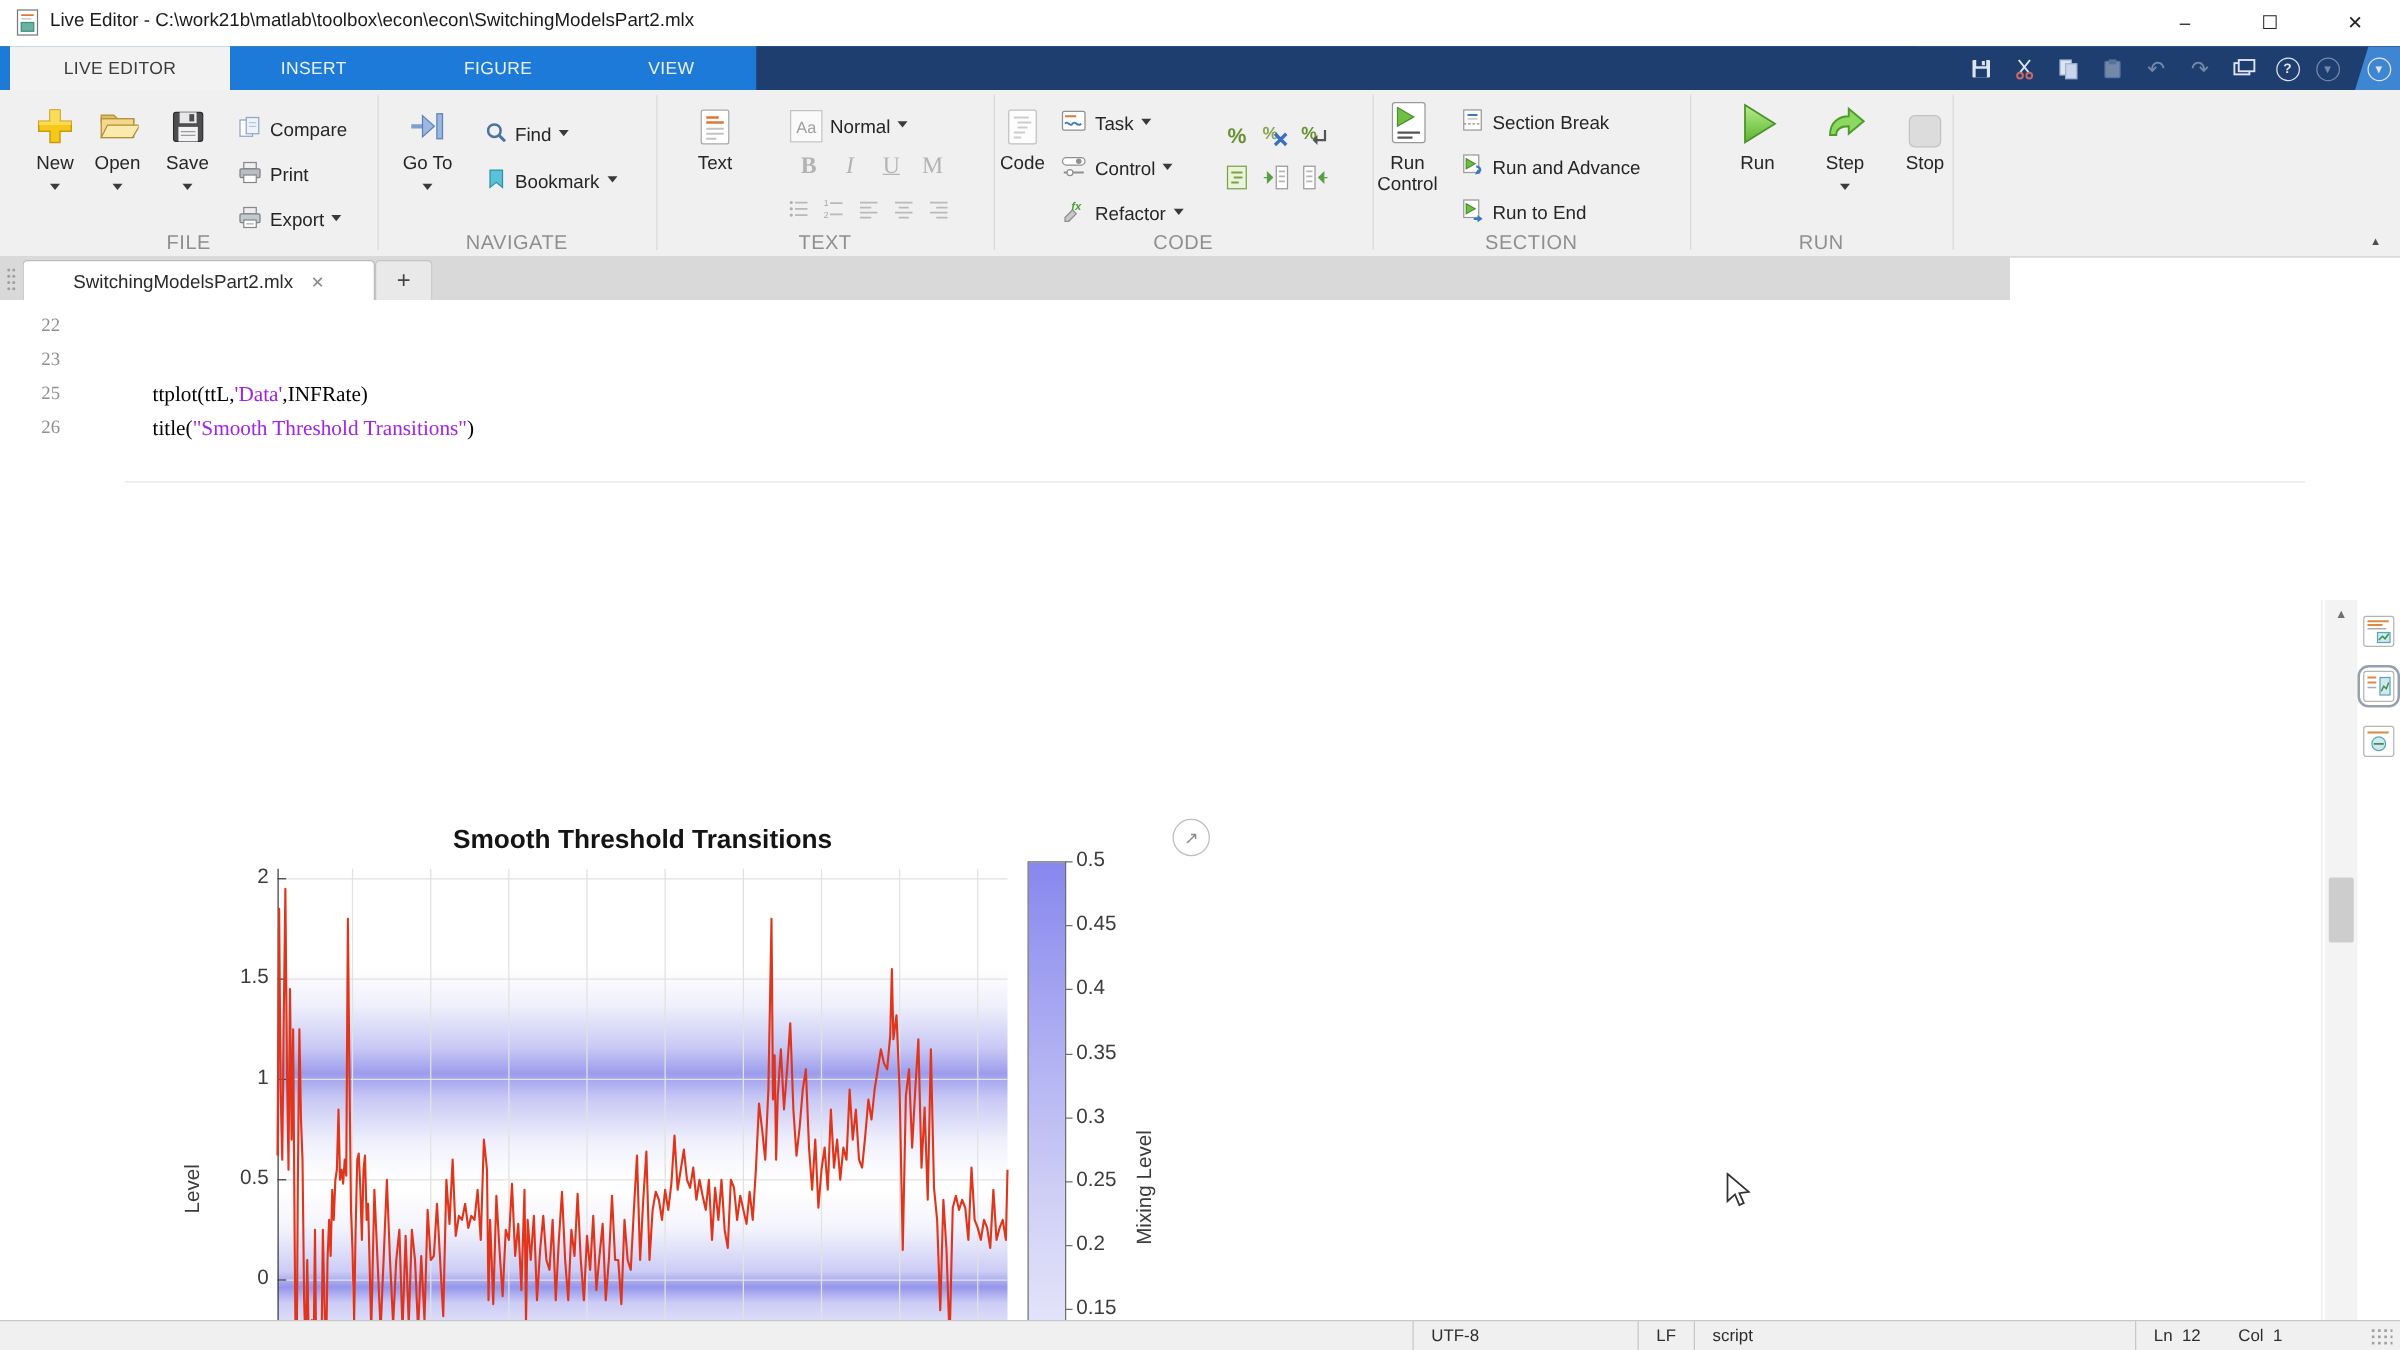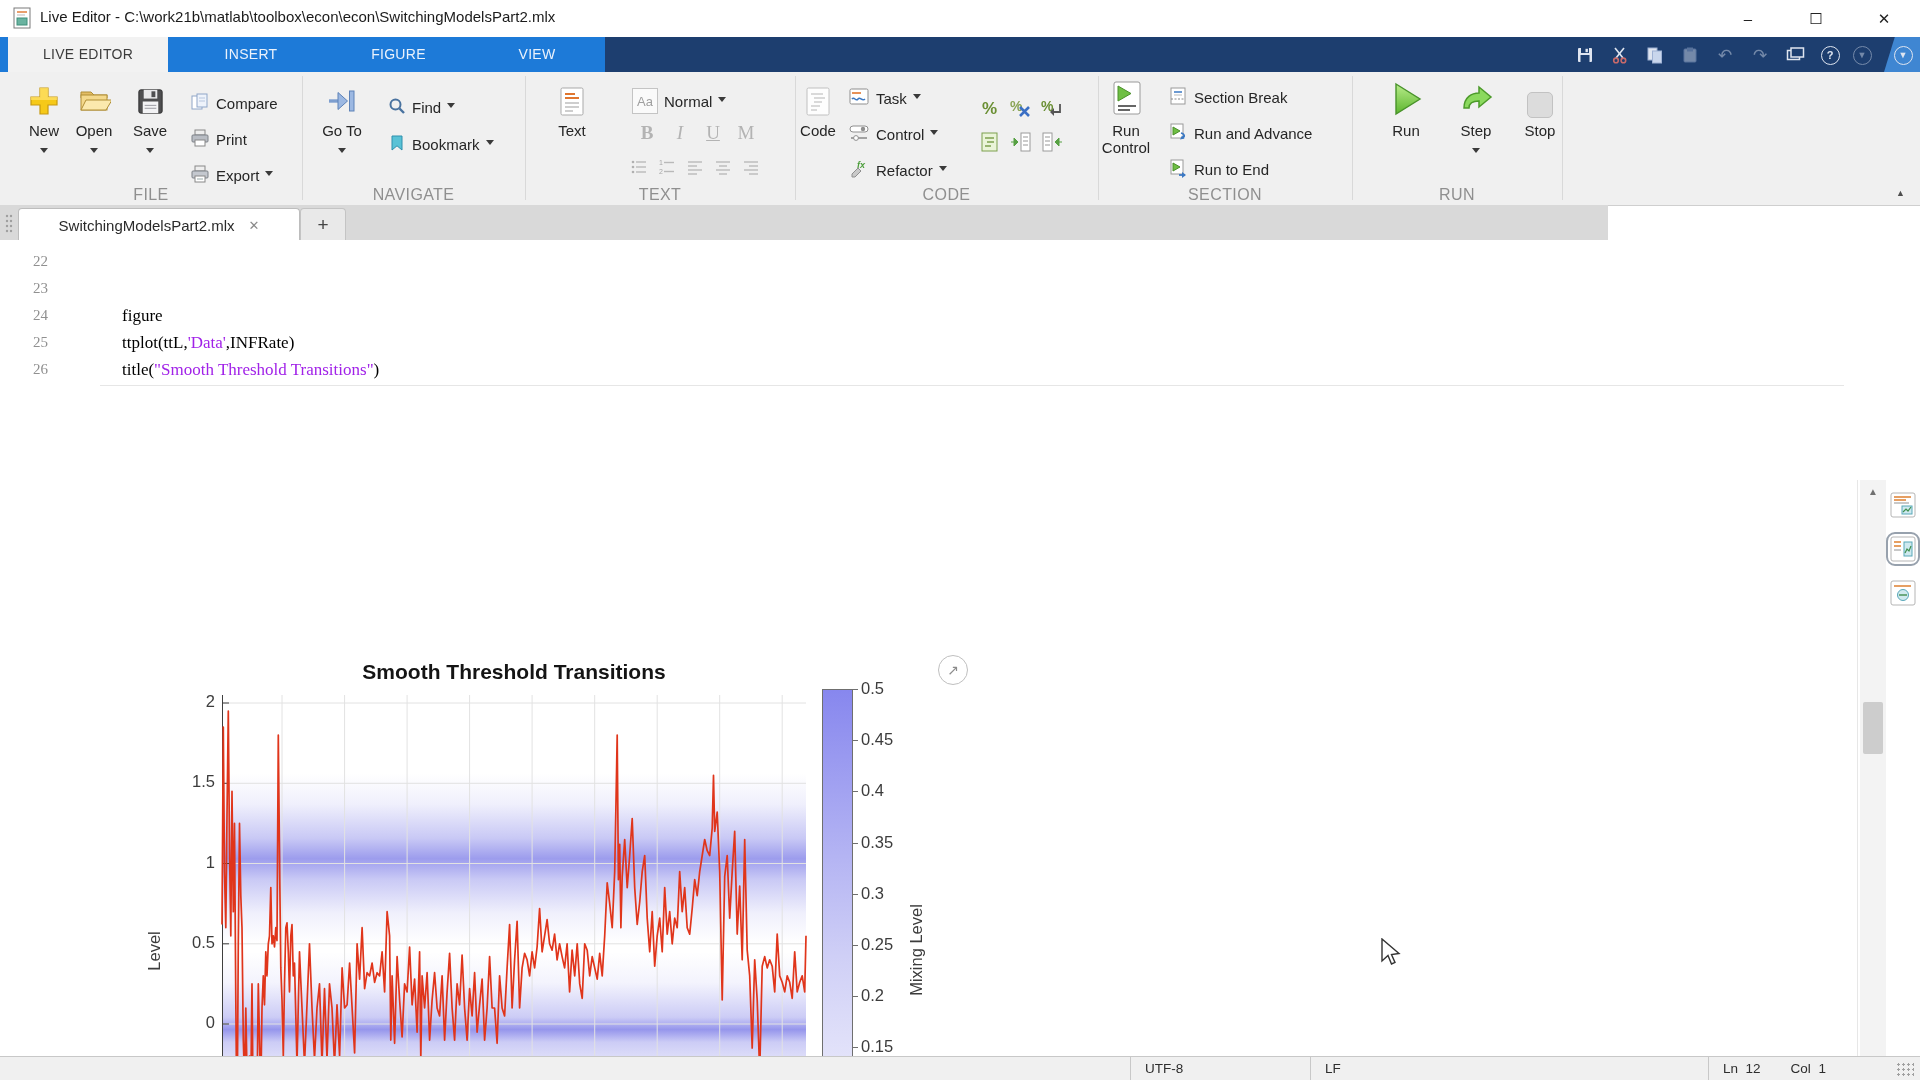--- a/index.html
+++ b/index.html
@@ -103,21 +103,21 @@
         </svg>
     </span>
     <span class="abs ttext">Live Editor - C:\work21b\matlab\toolbox\econ\econ\SwitchingModelsPart2.mlx</span>
     <div class="abs winbtn" style="left:1728px">–</div>
     <div class="abs winbtn" style="left:1796px">☐</div>
     <div class="abs winbtn" style="left:1864px">✕</div>
   </div>
 
   <div id="tabrow" class="abs">
     <div class="abs navy"></div>
-    <div class="abs rtab active" style="left:8px;width:160px">LIVE EDITOR</div>
+    <div class="abs rtab active" style="left:8px;width:176px">LIVE EDITOR</div>
     <div class="abs rtab" style="left:176px;width:150px">INSERT</div>
     <div class="abs rtab" style="left:326px;width:145px">FIGURE</div>
     <div class="abs rtab" style="left:471px;width:132px">VIEW</div>
 
     <div class="abs qa" style="left:1574px">
       <svg width="18" height="18" viewBox="0 0 18 18">
           <rect x="2" y="2" width="14" height="14" rx="1" fill="#dfe5f0"></rect>
           <rect x="5" y="2" width="8" height="5" fill="#1d3e6f"></rect>
           <rect x="9.5" y="2.8" width="2.4" height="3.4" fill="#dfe5f0"></rect>
           <rect x="4.5" y="9" width="9" height="7" fill="#1d3e6f"></rect>
@@ -515,24 +515,20 @@
   </div>
 
   <div id="editor" class="abs">
     <div id="code-lines" class="abs">
         <div class="cline">
           <span class="lnum">22</span>
         </div>
         <div class="cline">
           <span class="lnum">23</span>
           <span class="ltext"></span>
-        </div>
-        <div class="cline">
-          <span class="lnum">24</span>
-          <span class="ltext"><span>figure</span></span>
         </div>
         <div class="cline">
           <span class="lnum">25</span>
           <span class="ltext"><span>ttplot(ttL,</span><span class="s">'Data'</span><span>,INFRate)</span></span>
         </div>
         <div class="cline">
           <span class="lnum">26</span>
           <span class="ltext"><span>title(</span><span class="s">"Smooth Threshold Transitions"</span><span>)</span></span>
         </div>
       </div>
@@ -671,20 +667,21 @@
         </svg></div>
 
     <svg class="abs" style="left:1380px;top:698px" width="24" height="32">
       <path d="M2 1 L2 23 L8 17.5 L11.5 26 L15 24.5 L11.5 16.5 L19 15.5 Z" fill="#ffffff" stroke="#333" stroke-width="1.4"></path>
     </svg>
   </div>
 
   <div id="statusbar" class="abs">
     <div class="abs scell" style="left:1130px;width:180px">UTF-8</div>
     <div class="abs scell" style="left:1310px;width:45px">LF</div>
+    <div class="abs scell" style="left:1355px;width:353px">script</div>
     <div class="abs scell" style="left:1708px;width:212px">
       <span>Ln</span>&nbsp;&nbsp;<span>12</span>
       &nbsp;&nbsp;&nbsp;&nbsp;&nbsp;&nbsp;
       <span>Col</span>&nbsp;&nbsp;<span>1</span>
     </div>
   </div>
   <div class="abs grip"></div>
 </div>
 
 </body></html>

